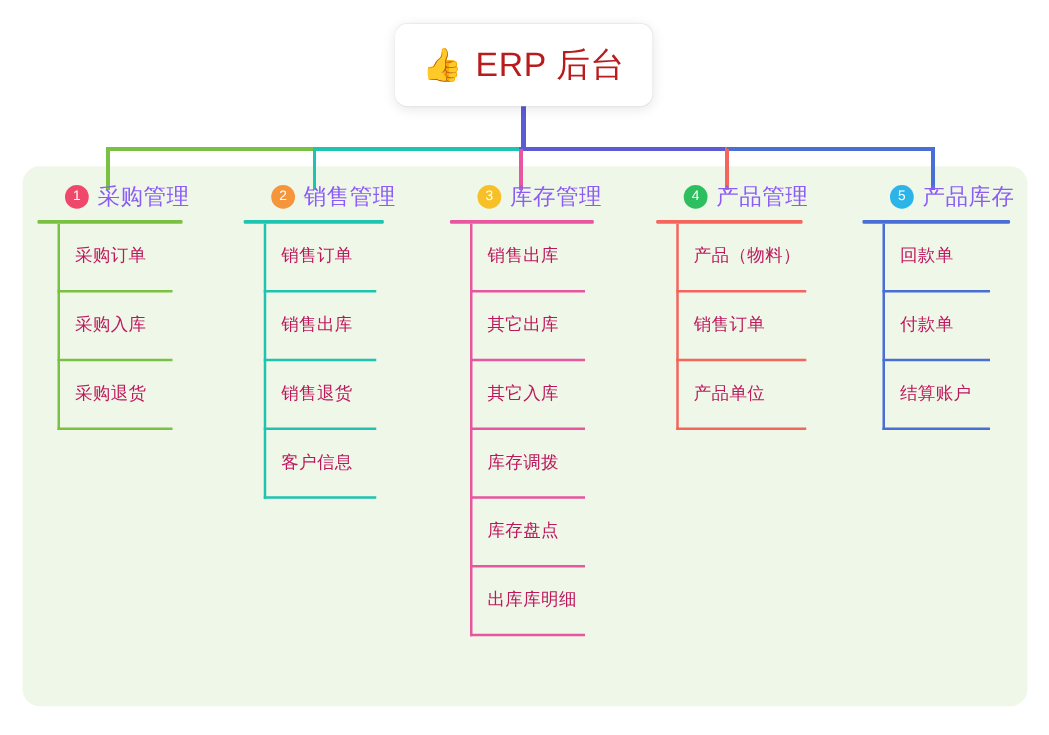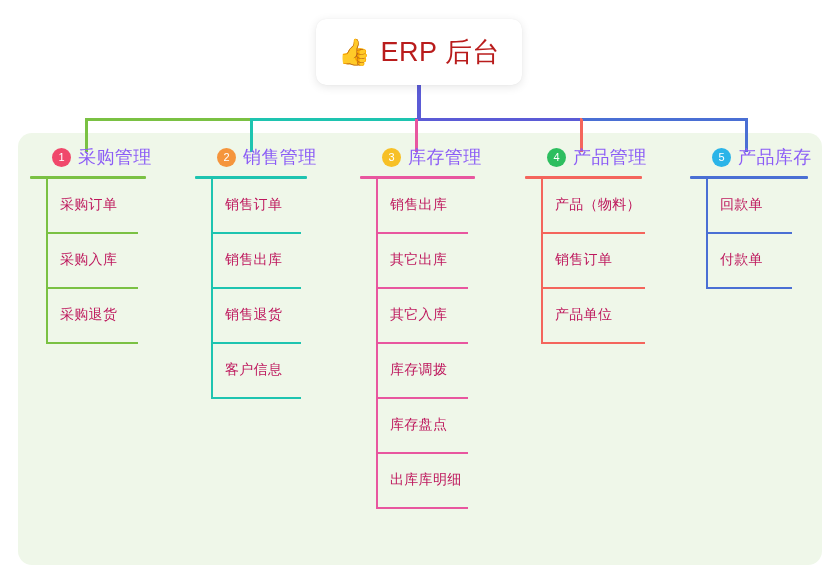--- a/index.html
+++ b/index.html
@@ -287,16 +287,20 @@
     <div class="leaves">
       <div class="spine" style="background: rgb(74, 111, 212);"></div>
     <div class="leaf">
           <span class="leaf-label">回款单</span>
           <div class="leaf-rule" style="background: rgb(74, 111, 212); width: 86px;"></div>
         </div>
         <div class="leaf">
           <span class="leaf-label">付款单</span>
           <div class="leaf-rule" style="background: rgb(74, 111, 212); width: 86px;"></div>
         </div>
+        <div class="leaf">
+          <span class="leaf-label">结算账户</span>
+          <div class="leaf-rule" style="background: rgb(74, 111, 212); width: 86px;"></div>
+        </div>
       </div>
   </div>
 
 </div>
 
 </body></html>

